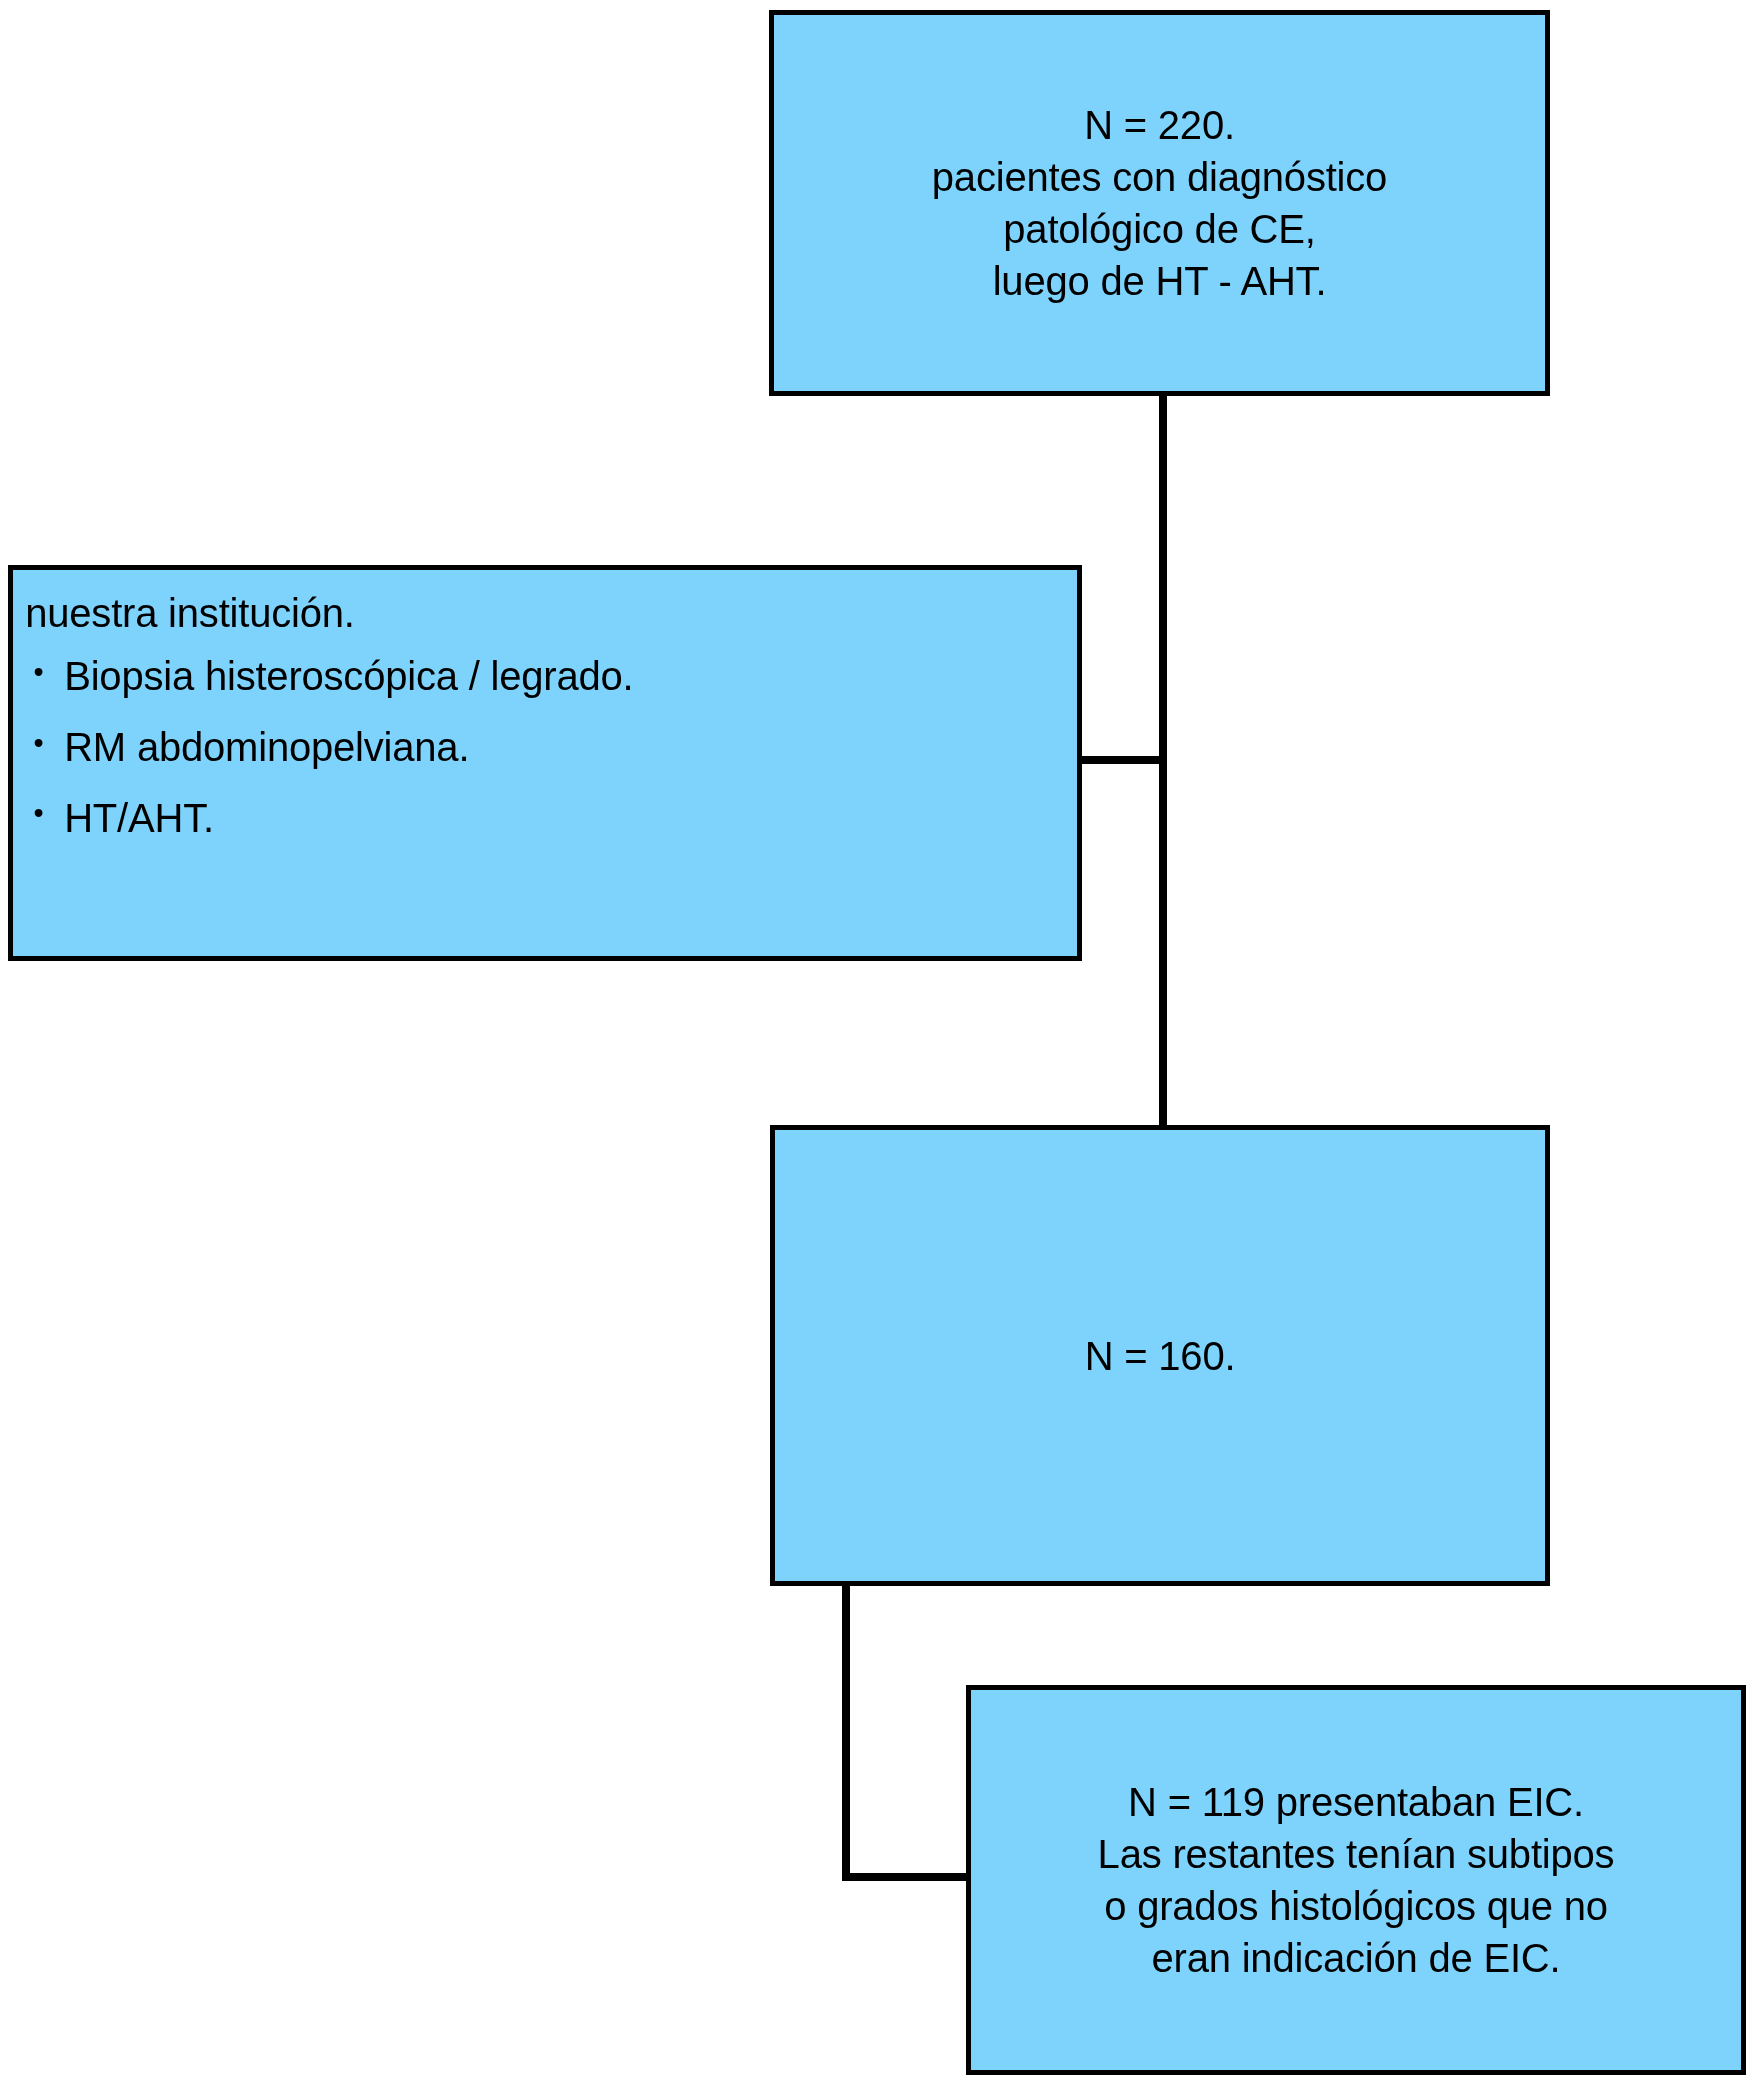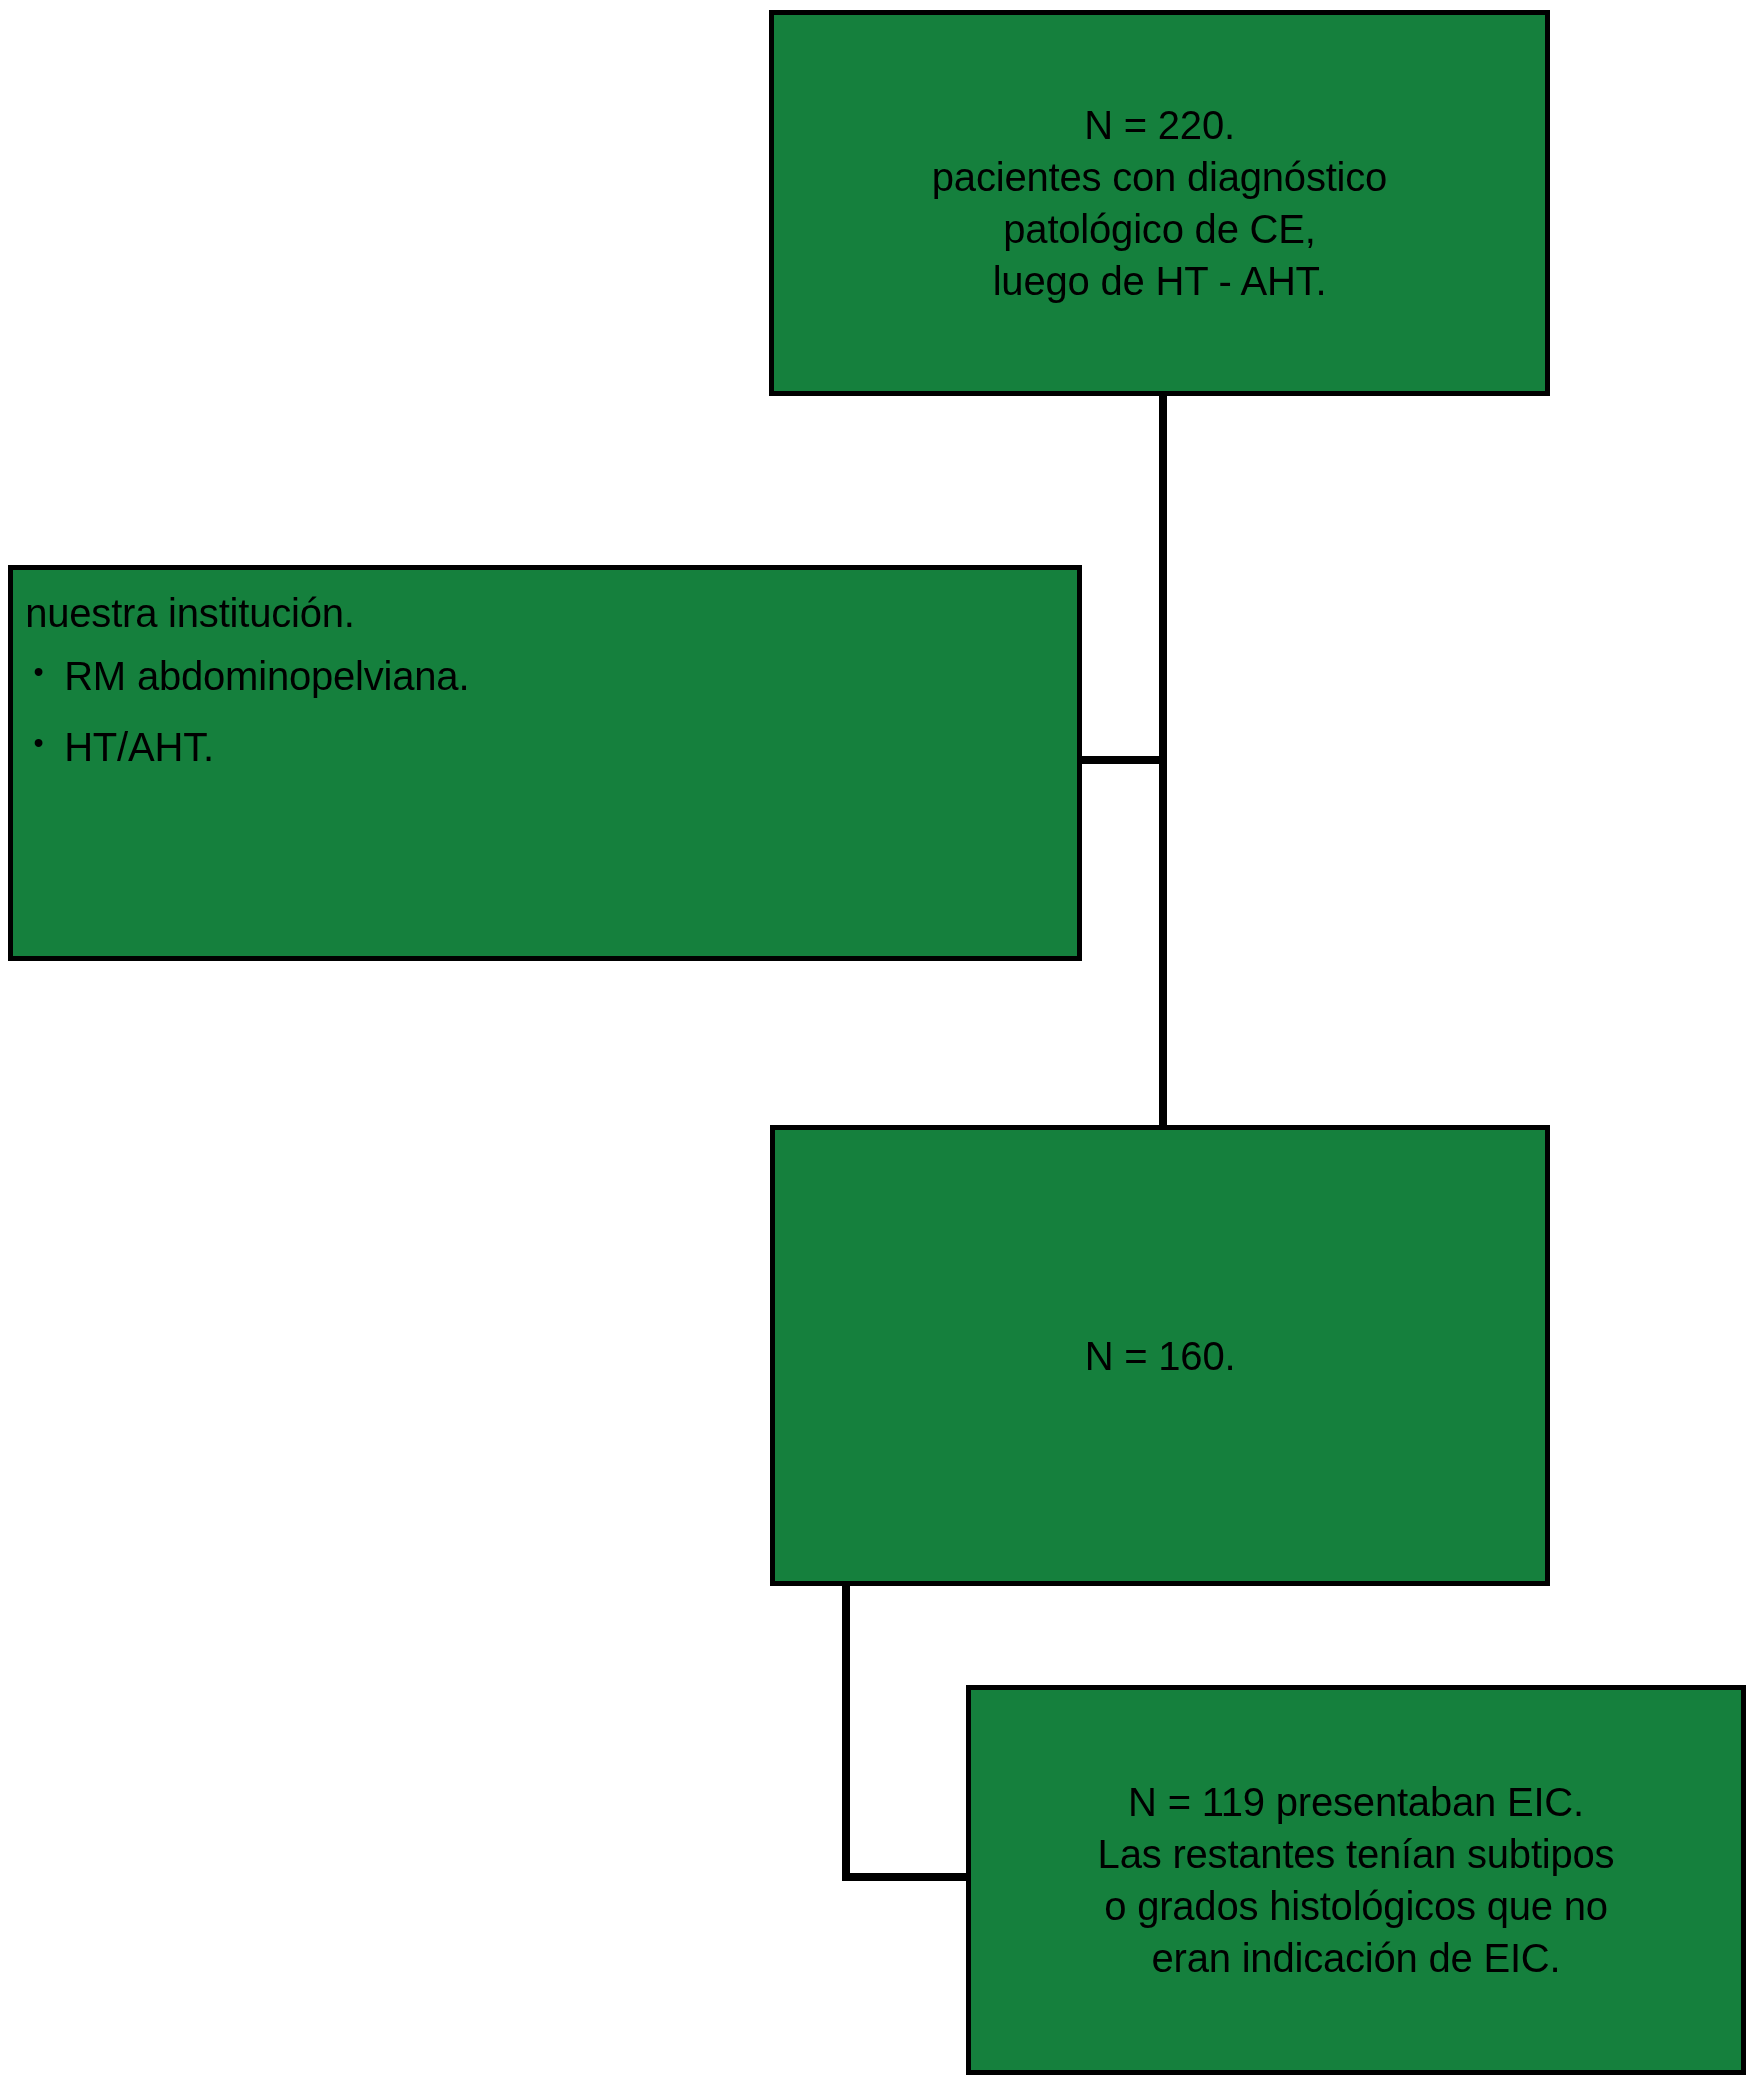--- a/index.html
+++ b/index.html
@@ -17,21 +17,21 @@
     width: 1757px;
     height: 2084px;
     background: #ffffff;
     overflow: hidden;
   }
 
   
   .node {
     position: absolute;
     box-sizing: border-box;
-    background: #15803d;
+    background: #7dd3fc;
     border: 5.9px solid #000000;
     display: flex;
     align-items: center;
     justify-content: center;
     z-index: 3;
   }
   .node-inner {
     width: 100%;
     text-align: center;
     line-height: 1.30;
@@ -137,20 +137,21 @@
       <span class="node-line">pacientes con diagnóstico</span>
       <span class="node-line">patológico de CE,</span>
       <span class="node-line">luego de HT - AHT.</span>
     </div>
   </div>
 
   <div class="node" id="node-inclusion-criteria">
     <div class="node-inner">
       <span class="crit-cont">nuestra institución.</span>
       <ul class="crit-list">
+        <li>Biopsia histeroscópica / legrado.</li>
         <li>RM abdominopelviana.</li>
         <li>HT/AHT.</li>
       </ul>
     </div>
   </div>
 
   <div class="node" id="node-eligible">
     <div class="node-inner">
       <span class="node-line">N = 160.</span>
     </div>

